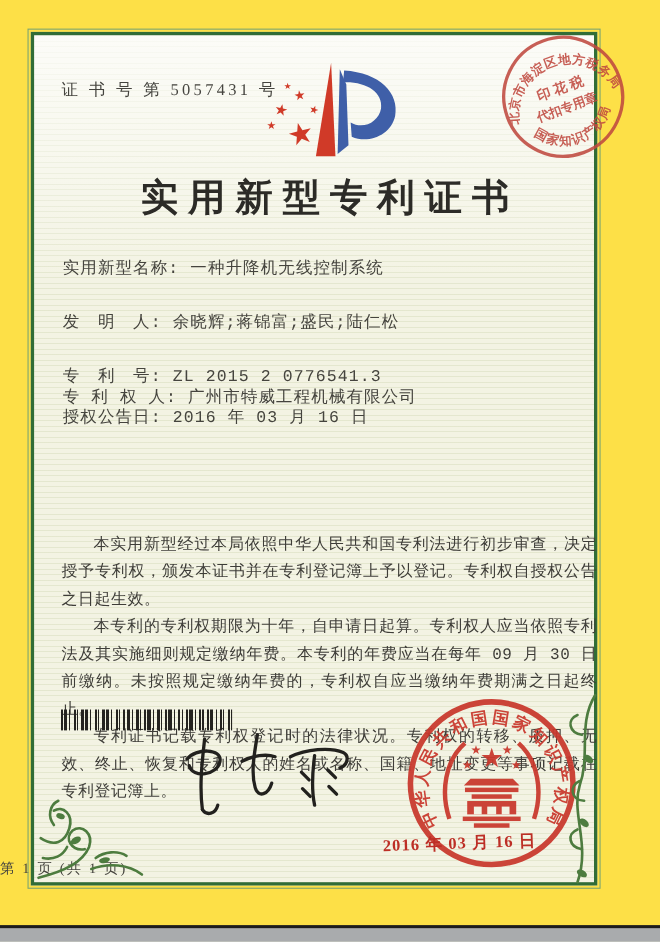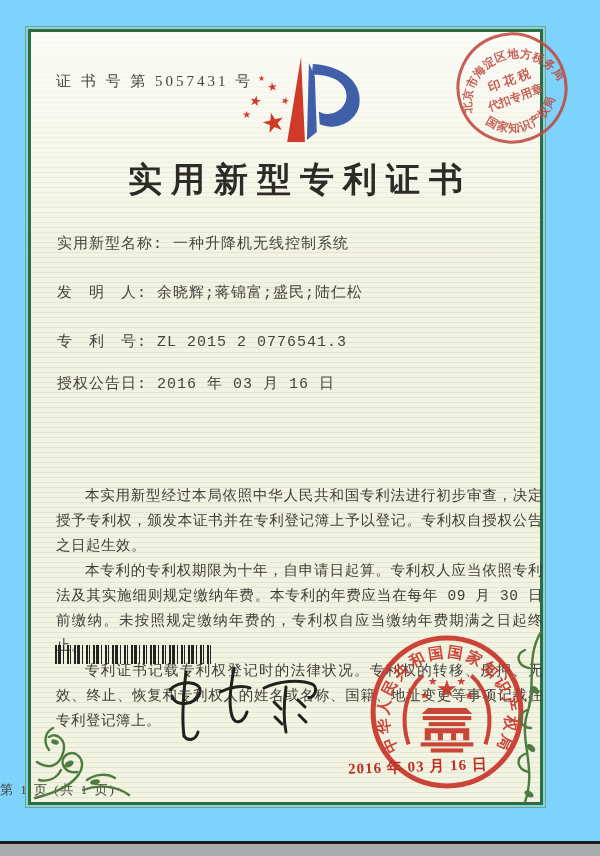--- a/index.html
+++ b/index.html
@@ -3,21 +3,21 @@
 <meta charset="utf-8">
 <style>
   html,body{margin:0;padding:0;}
   body{
     width:600px;height:856px;overflow:hidden;position:relative;
     background:#a9abad;
     font-family:"Liberation Serif","DejaVu Serif",serif;
   }
   .paper{
     position:absolute;left:0;top:0;width:600px;height:841px;
-    background:#7dd3fc;
+    background:#fde047;
     box-shadow:0 3px 0 #1c1c1c;
   }
   
   .frame-outer{
     position:absolute;left:25px;top:26px;width:519px;height:780px;
     border:1px solid #7ea570;
   }
   .frame-inner{
     position:absolute;inset:2px;
     border:3px solid #316d37;
@@ -36,21 +36,21 @@
     transform:rotate(-20deg);opacity:.88;
   }
   .title{
     position:absolute;left:0;top:157px;width:600px;text-align:center;
     font-size:34px;font-weight:bold;letter-spacing:9px;color:#2c2b27;
   }
   .fields{position:absolute;left:57px;top:234px;width:470px;font-family:Liberation Mono, monospace;}
   .frow{font-size:15px;color:#45443e;letter-spacing:1px;white-space:nowrap;}
   .frow .flabel{margin-right:10px;}
   .gap-lg{margin-bottom:30px;}
-  .gap-md{margin-bottom:23px;}
+  .gap-md{}
   .paras{position:absolute;left:56px;top:484px;width:487px;}
   .paras p{
     margin:0;font-size:14.5px;line-height:25px;color:#3e3d38;
     text-align:justify;text-indent:2em;letter-spacing:.5px;font-family:Liberation Mono, monospace;
   }
   .barcode{
     position:absolute;left:55px;top:645px;width:156px;height:19px;
     background:repeating-linear-gradient(90deg,
       #24231f 0 2px, transparent 2px 3px,
       #24231f 3px 6px, transparent 6px 8px,
@@ -123,20 +123,23 @@
 
   <div class="fields">
     <div class="frow gap-lg">
       <span class="flabel">实用新型名称:</span><span class="fvalue">一种升降机无线控制系统</span>
     </div>
     <div class="frow gap-lg">
       <span class="flabel">发　明　人:</span><span class="fvalue">余晓辉;蒋锦富;盛民;陆仁松</span>
     </div>
     <div class="frow gap-md">
       <span class="flabel">专　利　号:</span><span class="fvalue">ZL 2015 2 0776541.3</span>
+    </div>
+    <div class="frow gap-md">
+      <span class="flabel">专 利 权 人:</span><span class="fvalue">广州市特威工程机械有限公司</span>
     </div>
     <div class="frow">
       <span class="flabel">授权公告日:</span><span class="fvalue">2016 年 03 月 16 日</span>
     </div>
   </div>
 
   <div class="paras">
     <p>本实用新型经过本局依照中华人民共和国专利法进行初步审查，决定授予专利权，颁发本证书并在专利登记簿上予以登记。专利权自授权公告之日起生效。</p>
     <p>本专利的专利权期限为十年，自申请日起算。专利权人应当依照专利法及其实施细则规定缴纳年费。本专利的年费应当在每年 09 月 30 日前缴纳。未按照规定缴纳年费的，专利权自应当缴纳年费期满之日起终止。</p>
     <p>专利证书记载专利权登记时的法律状况。专利权的转移、质押、无效、终止、恢复和专利权人的姓名或名称、国籍、地址变更等事项记载在专利登记簿上。</p>

